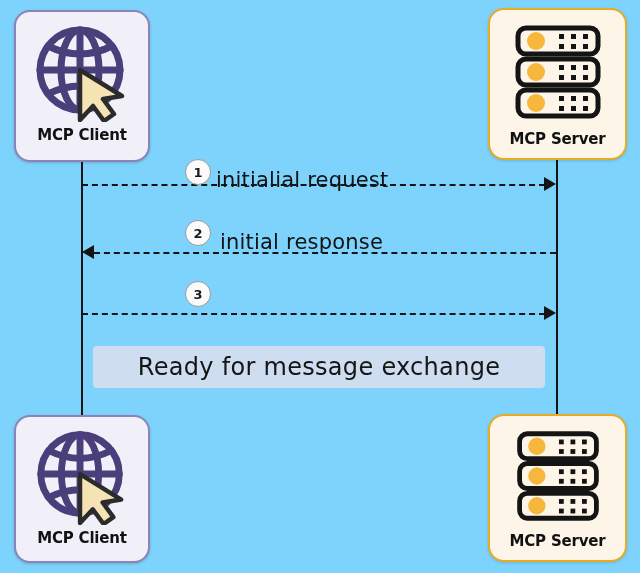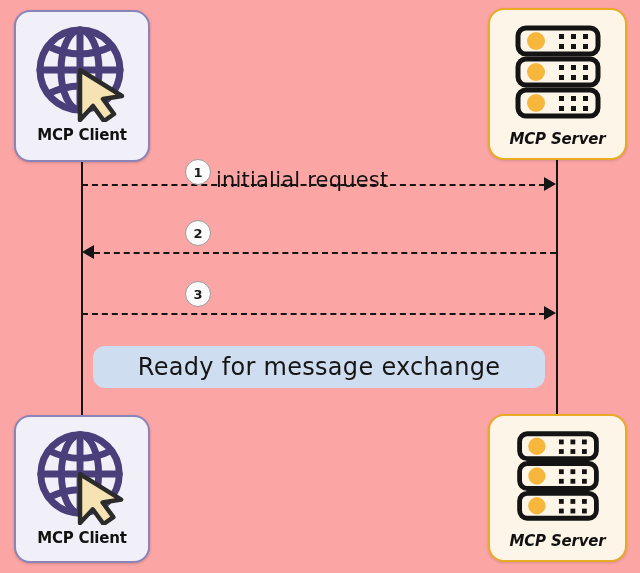--- a/index.html
+++ b/index.html
@@ -7,21 +7,21 @@
     padding: 0;
     background: #ffffff;
   }
   body {
     font-family: "DejaVu Sans", sans-serif;
   }
   #canvas {
     position: relative;
     width: 640px;
     height: 573px;
-    background: #fca5a5;
+    background: #7dd3fc;
     overflow: hidden;
   }
 
   
   .node {
     position: absolute;
     box-sizing: border-box;
     border-radius: 16px;
     display: flex;
     flex-direction: column;
@@ -30,21 +30,20 @@
   }
   .node.client {
     background: #f1f0f8;
     border: 2px solid #8b84b8;
     box-shadow: 0 1px 3px rgba(0,0,0,0.18);
   }
   .node.server {
     background: #fdf5e8;
     border: 2px solid #e9ab23;
     box-shadow: 0 1px 3px rgba(0,0,0,0.15);
-    font-style: italic;
   }
   .node-label {
     font-family: "DejaVu Sans", sans-serif;
     font-weight: 700;
     font-size: 15px;
     letter-spacing: -0.2px;
     color: #111111;
     text-align: center;
     width: 100%;
   }
@@ -106,21 +105,21 @@
     color: #121212;
     white-space: nowrap;
     letter-spacing: 0.2px;
     margin-top: 14px;
   }
 
   
   .banner {
     position: absolute;
     background: #cfddf0;
-    border-radius: 12px;
+    border-radius: 4px;
     display: flex;
     align-items: center;
     justify-content: center;
     box-sizing: border-box;
   }
   .banner-text {
     font-family: "DejaVu Sans", sans-serif;
     font-size: 24px;
     font-weight: 400;
     color: #151515;
@@ -190,20 +189,21 @@
   </div>
 
   <div class="msg-line" style="left:82px; top:184px; width:463px;"></div>
   <div class="arrowhead right" style="left:544px; top:177px;"></div>
   <div class="msg-num" style="left:185px; top:159px;">1</div>
   <div class="msg-text" style="left:216px; top:154px;">initialial request</div>
 
   <div class="msg-line" style="left:94px; top:252px; width:462px;"></div>
   <div class="arrowhead left" style="left:82px; top:245px;"></div>
   <div class="msg-num" style="left:185px; top:220px;">2</div>
+  <div class="msg-text" style="left:220px; top:216px;">initial response</div>
 
   <div class="msg-line" style="left:82px; top:313px; width:463px;"></div>
   <div class="arrowhead right" style="left:544px; top:306px;"></div>
   <div class="msg-num" style="left:185px; top:281px;">3</div>
 
   <div class="banner" style="left:93px; top:346px; width:452px; height:42px;">
     <span class="banner-text">Ready for message exchange</span>
   </div>
 
   <div class="node client" style="left:14px; top:415px; width:136px; height:148px; padding-top:8px;">

